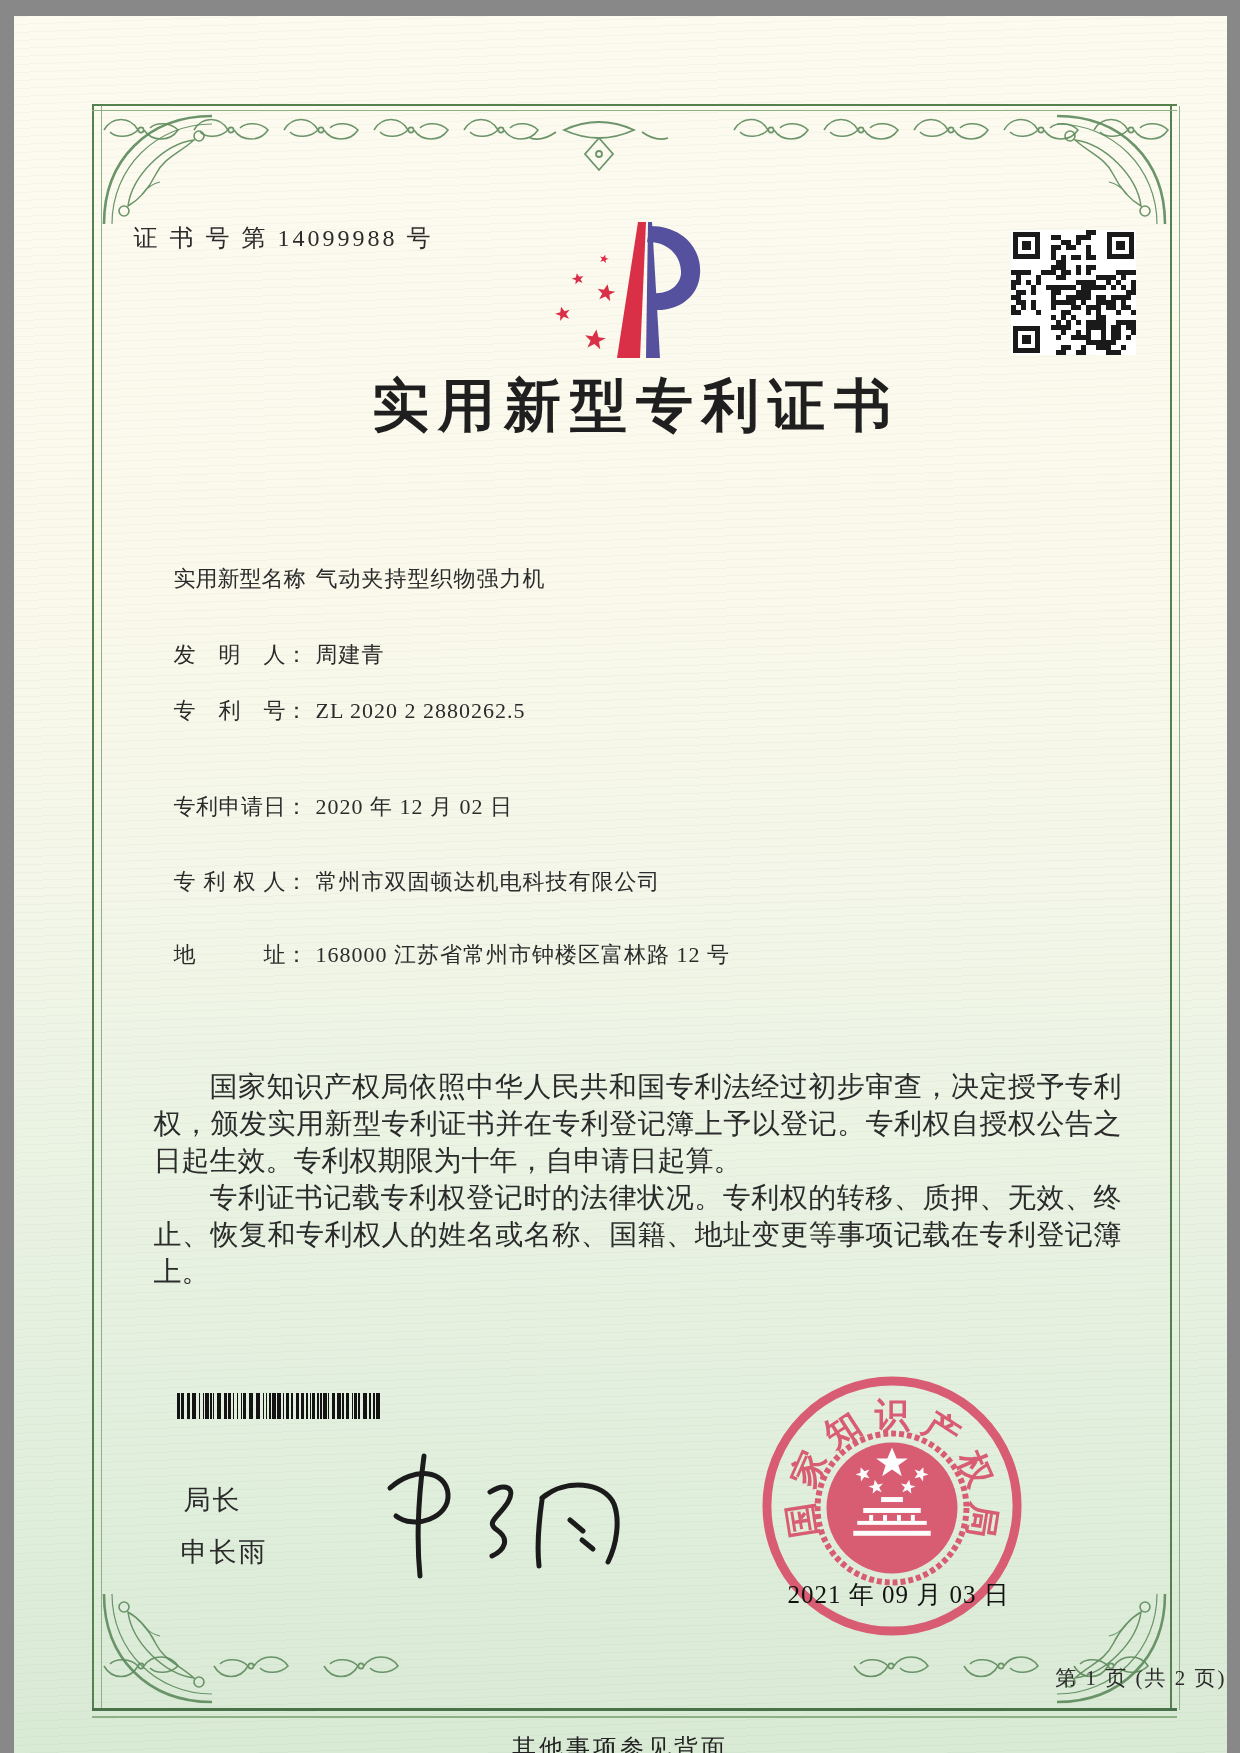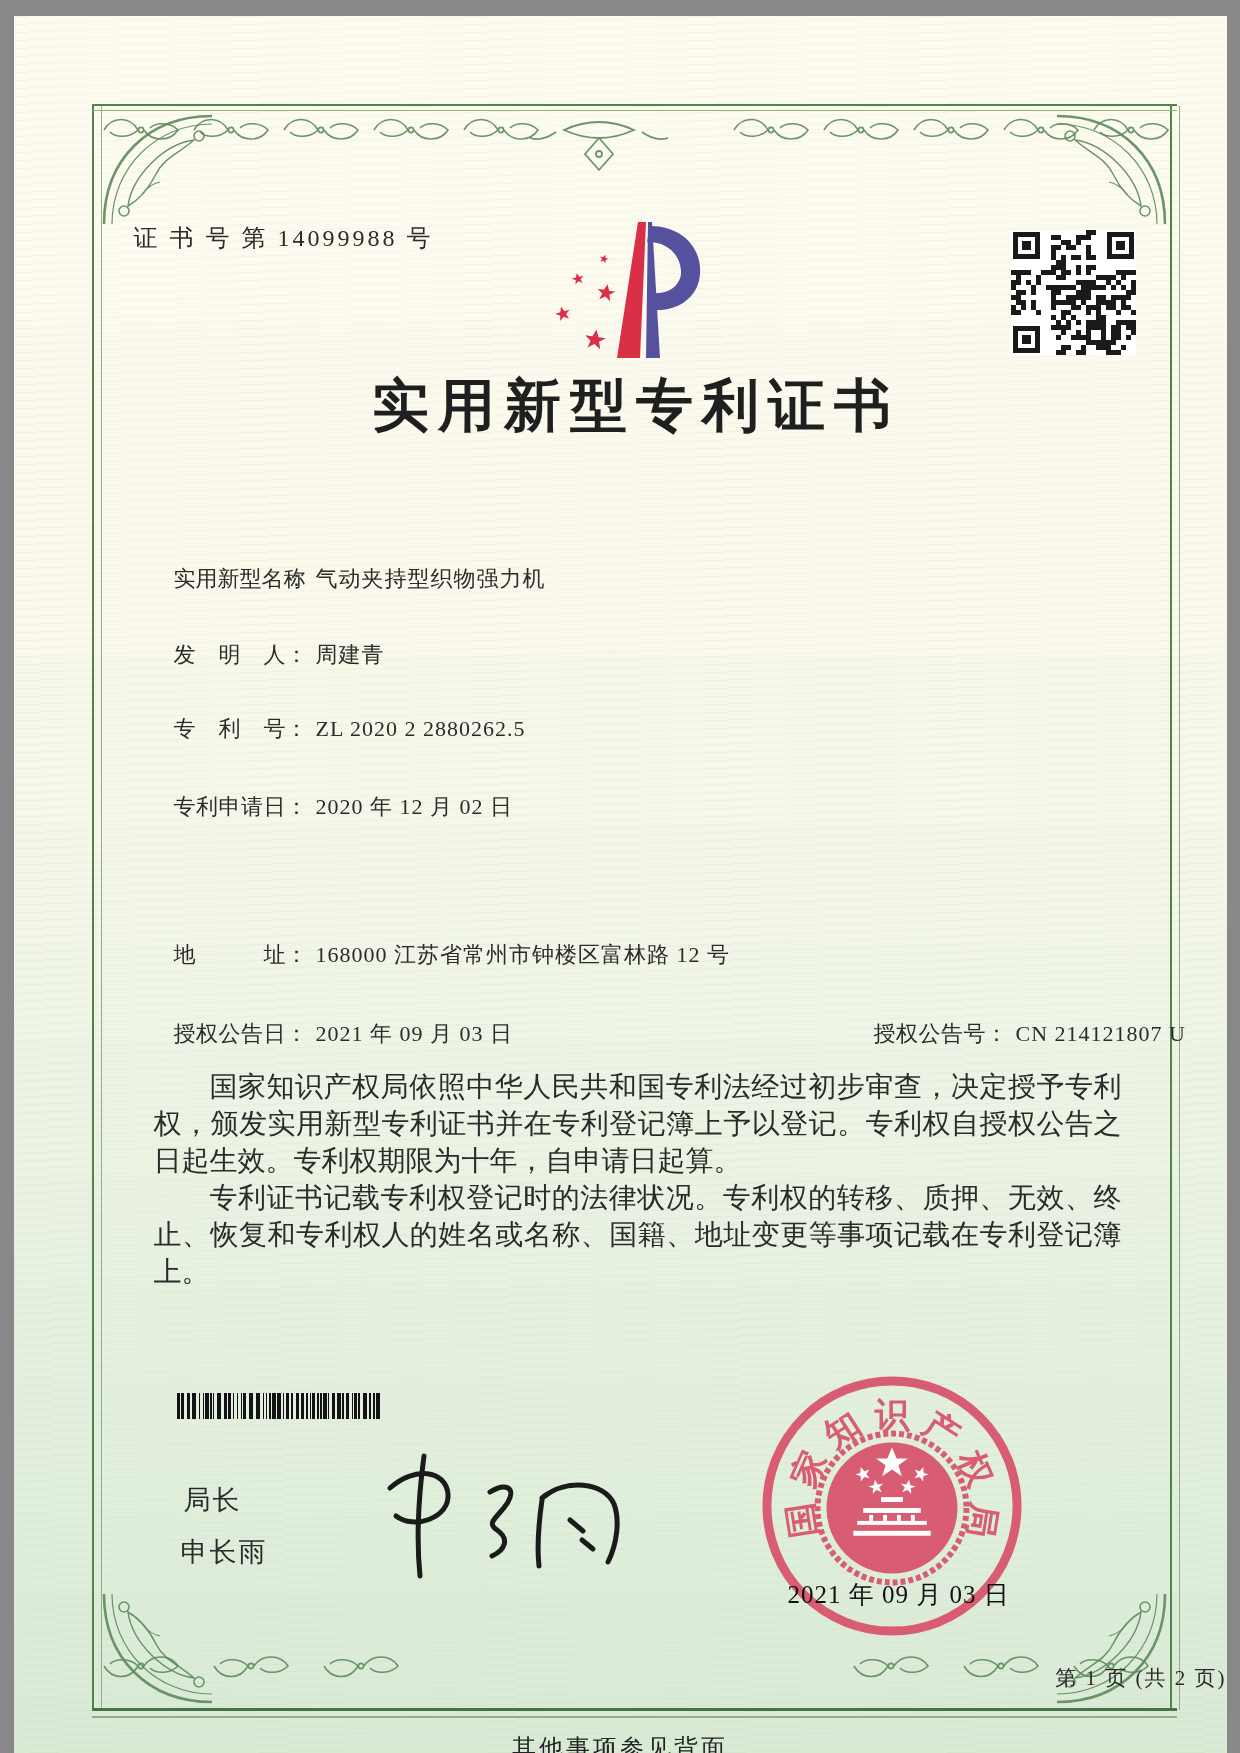--- a/index.html
+++ b/index.html
@@ -776,34 +776,31 @@
   </div>
 
   <div class="title">实用新型专利证书</div>
 
   <div class="field-row" style="top:548px">
     <span class="flabel">实用新型名称</span><span class="fcolon">：</span><span class="fvalue">气动夹持型织物强力机</span>
   </div>
   <div class="field-row" style="top:624px">
     <span class="flabel">发明人</span><span class="fcolon">：</span><span class="fvalue">周建青</span>
   </div>
-  <div class="field-row" style="top:698px">
+  <div class="field-row" style="top:680px">
     <span class="flabel">专利号</span><span class="fcolon">：</span><span class="fvalue">ZL 2020 2 2880262.5</span>
   </div>
   <div class="field-row" style="top:776px">
     <span class="flabel">专利申请日</span><span class="fcolon">：</span><span class="fvalue">2020 年 12 月 02 日</span>
   </div>
+  <div class="field-row" style="top:851px">
+    <span class="flabel">专利权人</span><span class="fcolon">：</span><span class="fvalue">常州市双固顿达机电科技有限公司</span>
+  </div>
   <div class="field-row" style="top:924px">
     <span class="flabel">地址</span><span class="fcolon">：</span><span class="fvalue">168000 江苏省常州市钟楼区富林路 12 号</span>
-  </div>
-  <div class="field-row" style="top:1003px">
-    <span class="flabel">授权公告日</span><span class="fcolon">：</span><span class="fvalue">2021 年 09 月 03 日</span>
-    <span class="grant-second">
-      <span class="flabel">授权公告号</span><span class="fcolon">：</span><span class="fvalue">CN 214121807 U</span>
-    </span>
   </div>
 
   <div class="body-text">
     <p>国家知识产权局依照中华人民共和国专利法经过初步审查，决定授予专利权，颁发实用新型专利证书并在专利登记簿上予以登记。专利权自授权公告之日起生效。专利权期限为十年，自申请日起算。</p>
     <p>专利证书记载专利权登记时的法律状况。专利权的转移、质押、无效、终止、恢复和专利权人的姓名或名称、国籍、地址变更等事项记载在专利登记簿上。</p>
   </div>
 
   <div class="barcode"><span style="width: 3px; margin-right: 1px;"></span><span style="width: 3px; margin-right: 3px;"></span><span style="width: 3px; margin-right: 2px;"></span><span style="width: 4px; margin-right: 3px;"></span><span style="width: 1px; margin-right: 3px;"></span><span style="width: 1px; margin-right: 1px;"></span><span style="width: 4px; margin-right: 1px;"></span><span style="width: 2px; margin-right: 1px;"></span><span style="width: 1px; margin-right: 3px;"></span><span style="width: 4px; margin-right: 3px;"></span><span style="width: 3px; margin-right: 1px;"></span><span style="width: 3px; margin-right: 2px;"></span><span style="width: 1px; margin-right: 3px;"></span><span style="width: 1px; margin-right: 3px;"></span><span style="width: 1px; margin-right: 1px;"></span><span style="width: 3px; margin-right: 3px;"></span><span style="width: 4px; margin-right: 3px;"></span><span style="width: 4px; margin-right: 3px;"></span><span style="width: 1px; margin-right: 2px;"></span><span style="width: 1px; margin-right: 2px;"></span><span style="width: 2px; margin-right: 1px;"></span><span style="width: 4px; margin-right: 1px;"></span><span style="width: 4px; margin-right: 2px;"></span><span style="width: 1px; margin-right: 2px;"></span><span style="width: 3px; margin-right: 2px;"></span><span style="width: 2px; margin-right: 3px;"></span><span style="width: 3px; margin-right: 2px;"></span><span style="width: 3px; margin-right: 2px;"></span><span style="width: 2px; margin-right: 2px;"></span><span style="width: 1px; margin-right: 1px;"></span><span style="width: 3px; margin-right: 2px;"></span><span style="width: 2px; margin-right: 1px;"></span><span style="width: 2px; margin-right: 1px;"></span><span style="width: 4px; margin-right: 1px;"></span><span style="width: 1px; margin-right: 3px;"></span><span style="width: 3px; margin-right: 2px;"></span><span style="width: 4px; margin-right: 1px;"></span><span style="width: 2px; margin-right: 2px;"></span><span style="width: 3px; margin-right: 3px;"></span><span style="width: 1px; margin-right: 1px;"></span><span style="width: 3px; margin-right: 1px;"></span><span style="width: 2px; margin-right: 3px;"></span><span style="width: 4px; margin-right: 2px;"></span><span style="width: 2px; margin-right: 2px;"></span><span style="width: 2px; margin-right: 1px;"></span><span style="width: 4px; margin-right: 1px;"></span></div>
 
   <div class="sig-title">局长</div>

